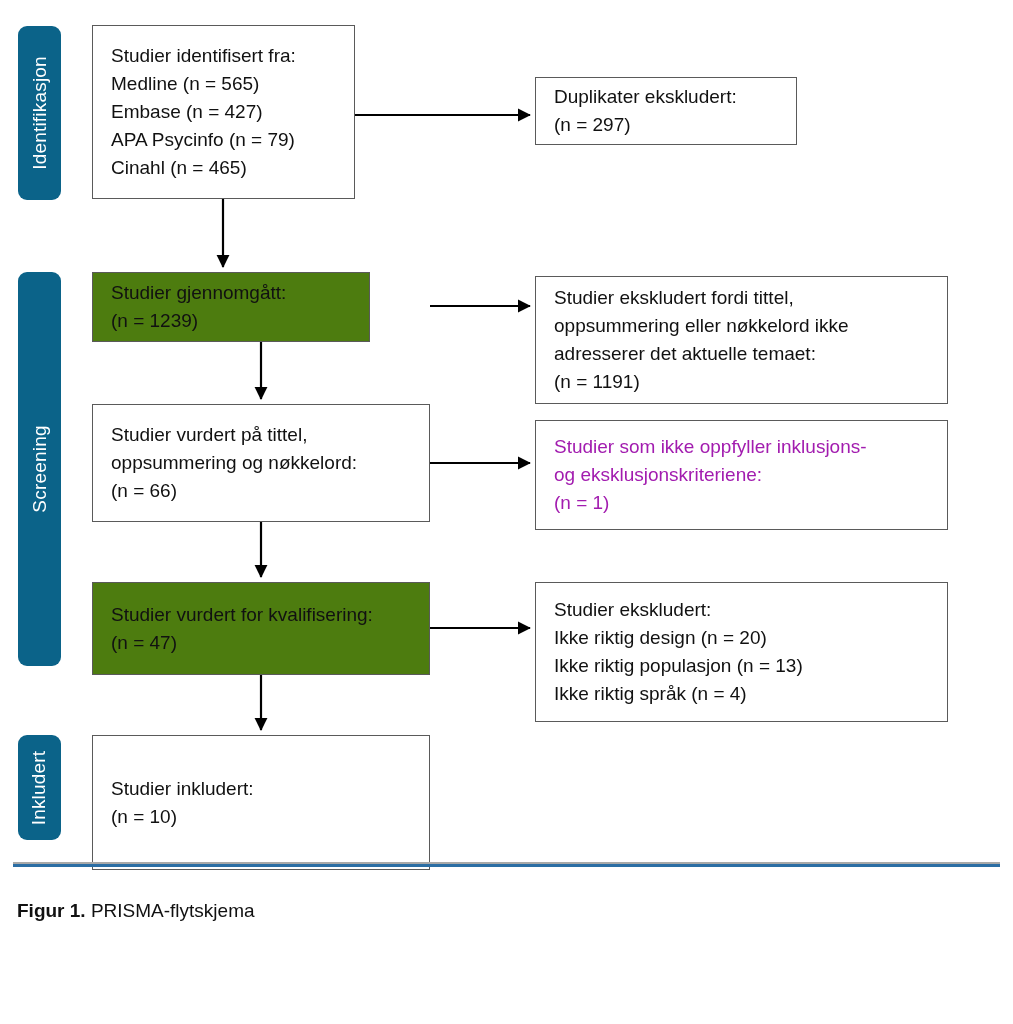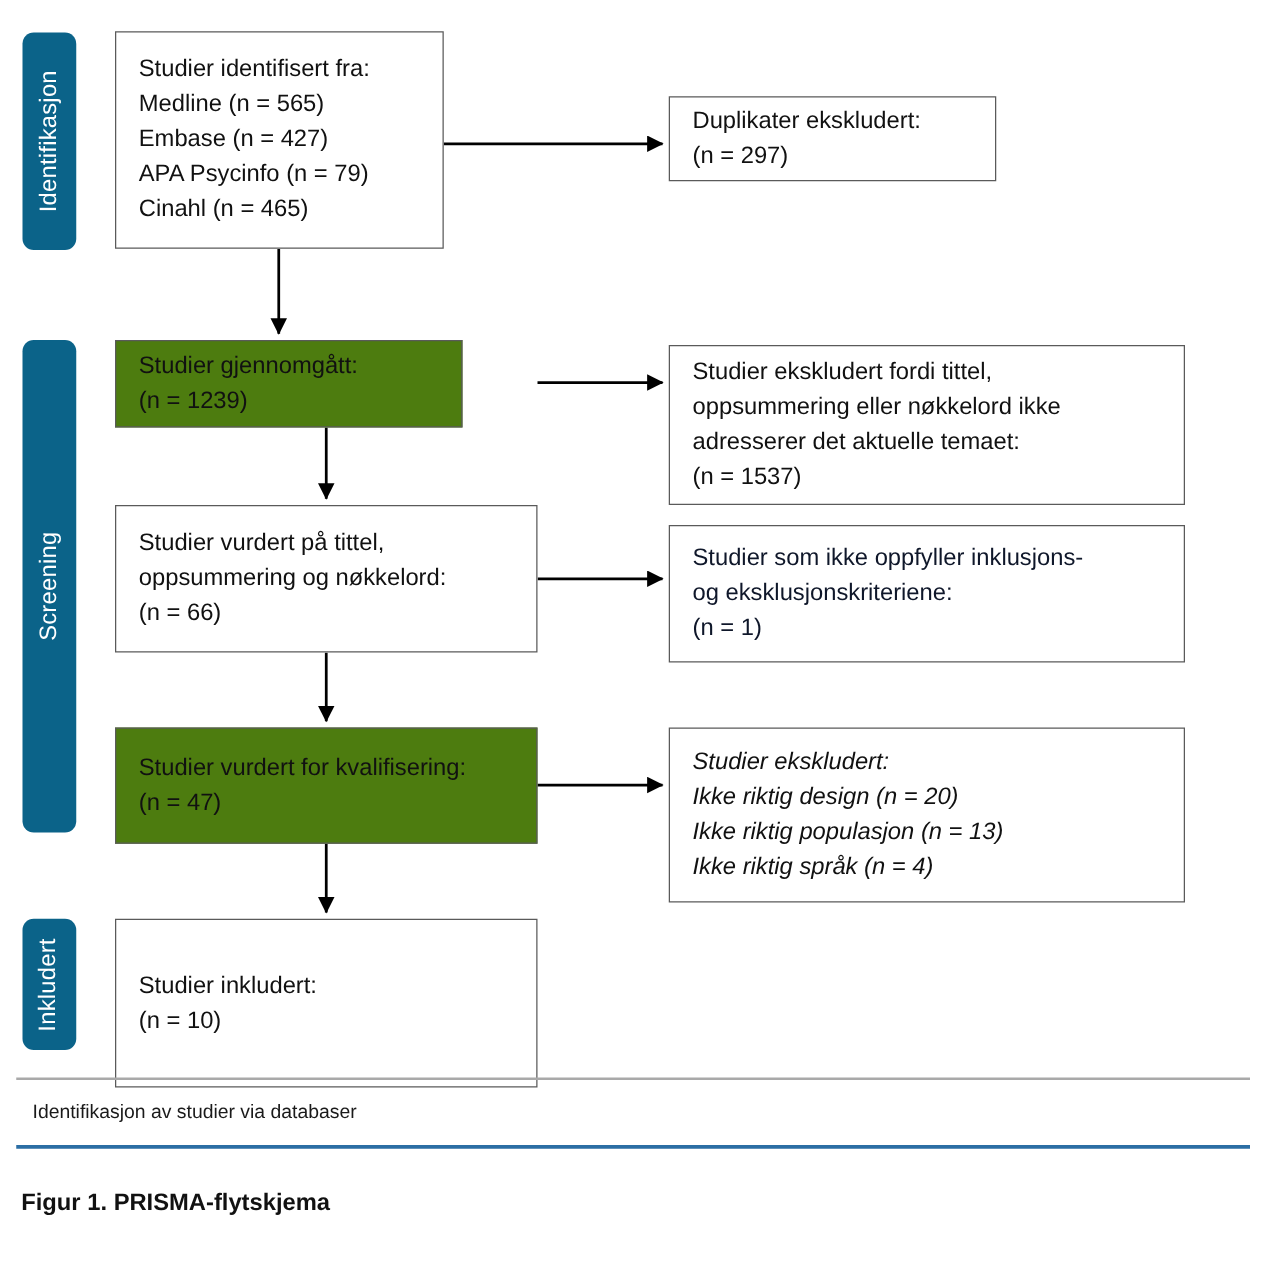--- a/index.html
+++ b/index.html
@@ -95,21 +95,21 @@
   .figure-caption {
     padding: 32px 0 0 17px;
     font-size: 19px;
     color: #111111;
     line-height: 1.25;
   }
   .figure-caption-label {
     font-weight: bold;
   }
   .figure-caption-text {
-    font-weight: bold;
+    font-weight: normal;
   }
 </style>
 </head>
 <body>
 
 <div id="prisma-figure">
 
   <div class="diagram-canvas">
 
     <svg class="diagram-canvas" width="1013" height="862" viewBox="0 0 1013 862" xmlns="http://www.w3.org/2000/svg" style="position:absolute;left:0;top:0;">
@@ -155,52 +155,51 @@
  (n = 297)</div>
         </div>
         <div class="flow-box" style="left: 92px; top: 272px; width: 278px; height: 70px; background: #4d7c0f; border-color: rgb(90, 90, 90);">
           <div class="flow-box-text" style="color: rgb(17, 17, 17);">Studier gjennomgått:
 (n = 1239)</div>
         </div>
         <div class="flow-box" style="left: 535px; top: 276px; width: 413px; height: 128px; background: rgb(255, 255, 255); border-color: rgb(90, 90, 90);">
           <div class="flow-box-text" style="color: rgb(17, 17, 17);">Studier ekskludert fordi tittel,
 oppsummering eller nøkkelord ikke
 adresserer det aktuelle temaet:
-(n = 1537)</div>
+(n = 1191)</div>
         </div>
         <div class="flow-box" style="left: 92px; top: 404px; width: 338px; height: 118px; background: rgb(255, 255, 255); border-color: rgb(90, 90, 90);">
           <div class="flow-box-text" style="color: rgb(17, 17, 17);">Studier vurdert på tittel,
 oppsummering og nøkkelord:
 (n = 66)</div>
         </div>
         <div class="flow-box" style="left: 535px; top: 420px; width: 413px; height: 110px; background: rgb(255, 255, 255); border-color: rgb(90, 90, 90);">
-          <div class="flow-box-text" style="color: #0f172a;">Studier som ikke oppfyller inklusjons-
+          <div class="flow-box-text" style="color: #a21caf;">Studier som ikke oppfyller inklusjons-
 og eksklusjonskriteriene:
 (n = 1)</div>
         </div>
         <div class="flow-box" style="left: 92px; top: 582px; width: 338px; height: 93px; background: #4d7c0f; border-color: rgb(90, 90, 90);">
           <div class="flow-box-text" style="color: rgb(17, 17, 17);">Studier vurdert for kvalifisering:
 (n = 47)</div>
         </div>
         <div class="flow-box" style="left: 535px; top: 582px; width: 413px; height: 140px; background: rgb(255, 255, 255); border-color: rgb(90, 90, 90);">
-          <div class="flow-box-text" style="color: rgb(17, 17, 17); font-style: italic;">Studier ekskludert:
+          <div class="flow-box-text" style="color: rgb(17, 17, 17);">Studier ekskludert:
 Ikke riktig design (n = 20)
 Ikke riktig populasjon (n = 13)
 Ikke riktig språk (n = 4)</div>
         </div>
         <div class="flow-box" style="left: 92px; top: 735px; width: 338px; height: 135px; background: rgb(255, 255, 255); border-color: rgb(90, 90, 90);">
           <div class="flow-box-text" style="color: rgb(17, 17, 17);">Studier inkludert:
 (n = 10)</div>
         </div>
       </div>
 
   </div>
 
   <div class="footer-block">
     <div class="rule rule-grey"></div>
-    <div class="footer-note">Identifikasjon av studier via databaser</div>
     <div class="rule rule-blue"></div>
     <div class="figure-caption">
       <span class="figure-caption-label">Figur 1.</span><span class="figure-caption-text"> PRISMA-flytskjema</span>
     </div>
   </div>
 
 </div>
 
 </body></html>

